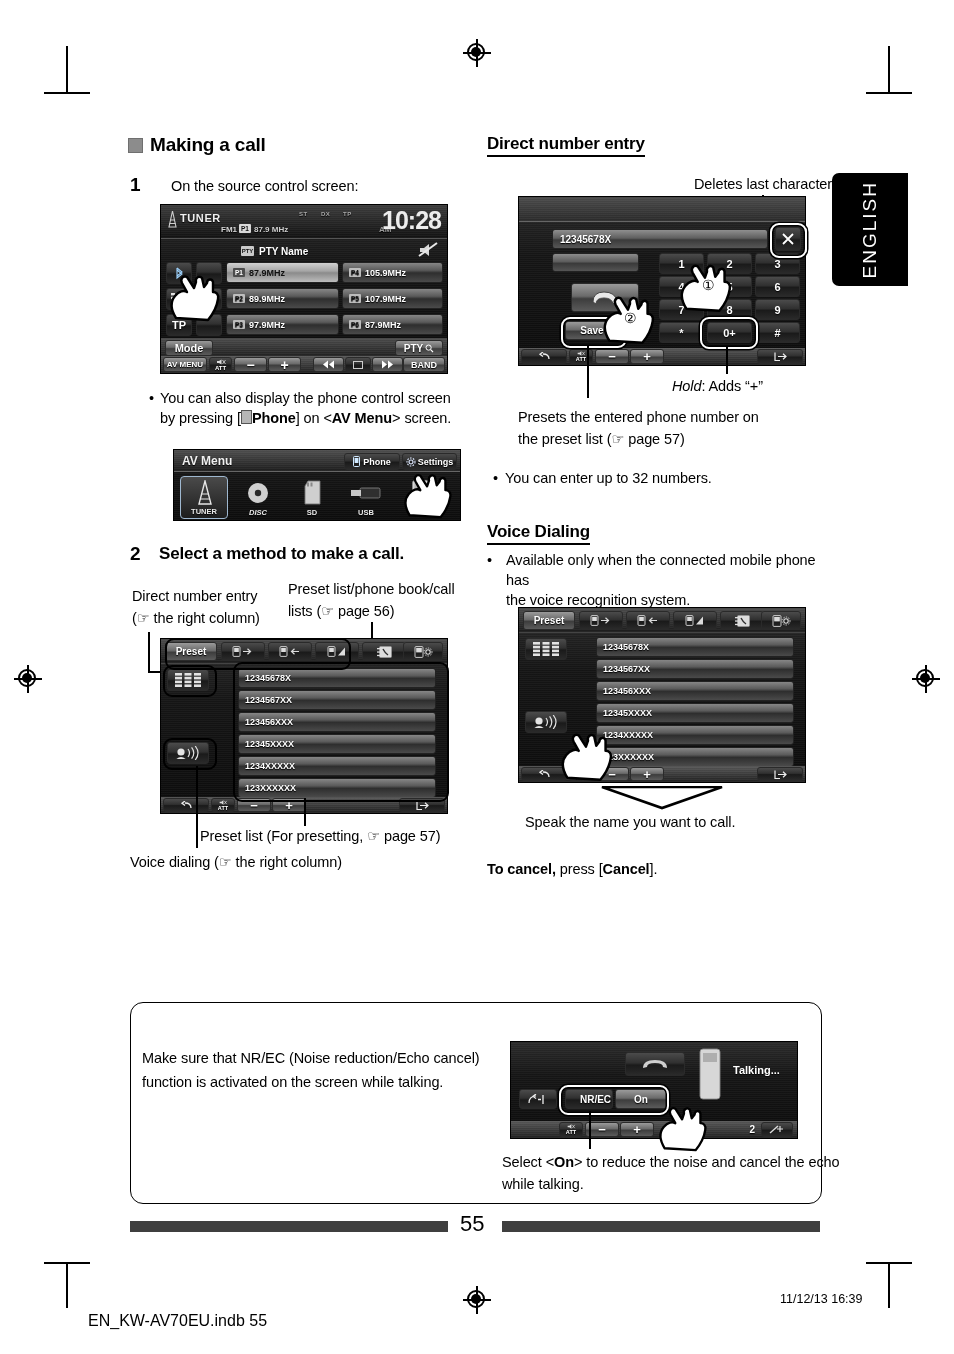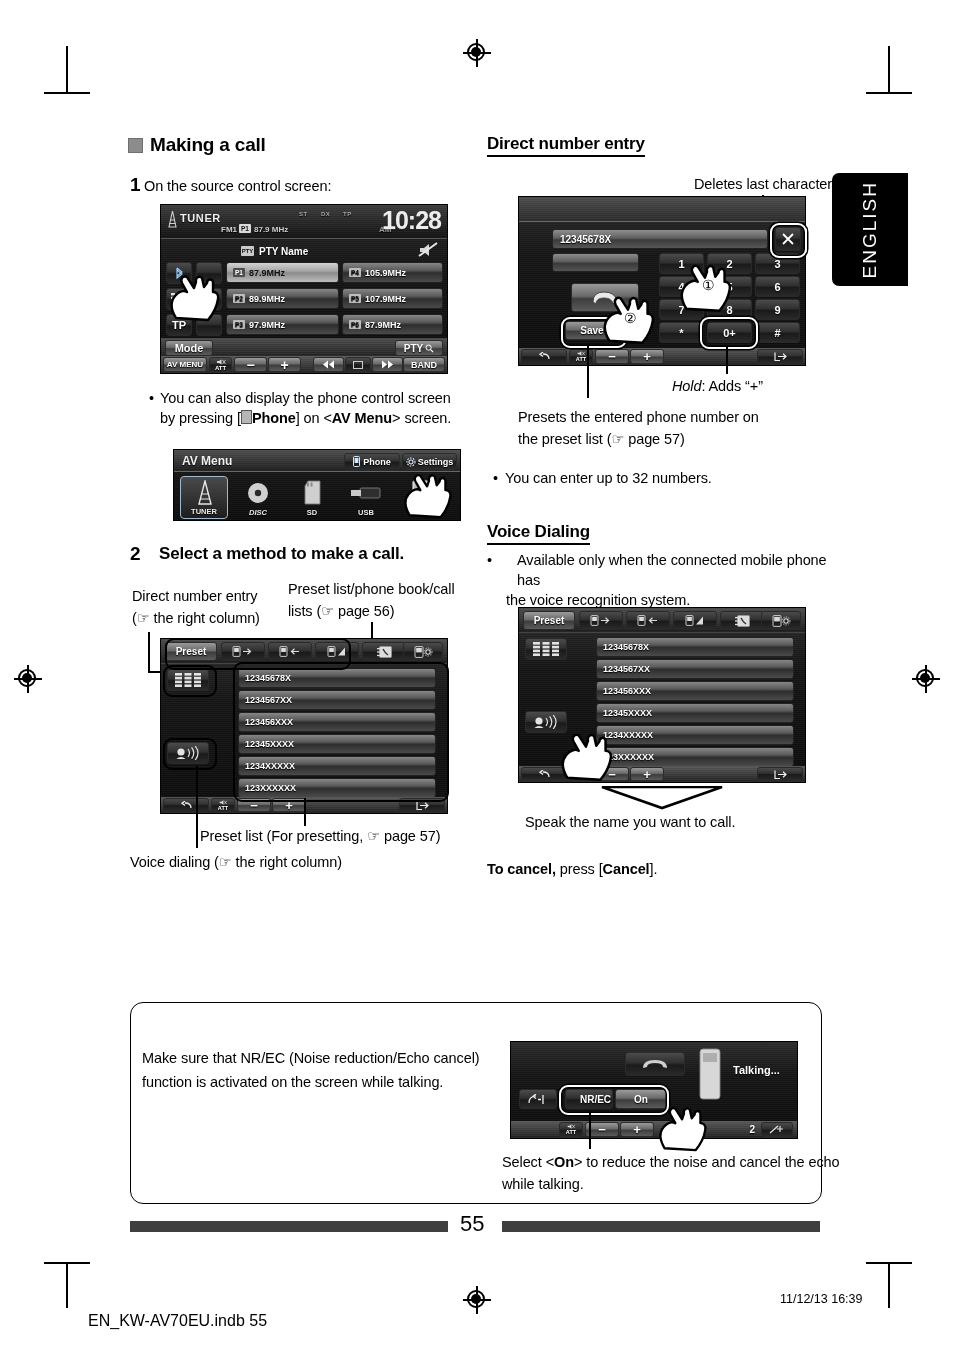--- a/index.html
+++ b/index.html
@@ -98,21 +98,21 @@
 
   <div class="engtab" style="left:832px;top:173px;width:76px;height:113px;">
     <span>ENGLISH</span>
   </div>
 
   <div style="position:absolute;left:128px;top:134px;">
     <span class="sq"></span><span class="h1">Making a call</span>
   </div>
 
   <div class="stepnum" style="position:absolute;left:130px;top:174px;">1</div>
-  <div class="body" style="position:absolute;left:144px;top:176px;">On the source control screen:</div>
+  <div class="body" style="position:absolute;left:171px;top:176px;">On the source control screen:</div>
 
   <div class="lcd" style="left:160px;top:204px;width:288px;height:170px;">
 
     <div style="position:absolute;left:0;top:0;right:0;height:34px;background:
          repeating-linear-gradient(0deg,rgba(255,255,255,.04) 0 1px,rgba(0,0,0,0) 1px 2px),
          linear-gradient(180deg,#3c3c3c 0%,#222 60%,#121212 100%);border-bottom:1px solid #555;"></div>
     <div style="position:absolute;left:6px;top:5px;width:11px;height:18px;">
       <svg width="11" height="18" viewBox="0 0 11 18">
           <path d="M5.5 1 L9 17 L2 17 Z" fill="none" stroke="#cfcfcf" stroke-width="1.1"></path>
           <path d="M3.2 10 H7.8 M2.5 13.5 H8.5" stroke="#cfcfcf" stroke-width="1"></path>
@@ -576,21 +576,21 @@
 
   <div class="body" style="position:absolute;left:505px;top:468px;">
     <span style="position:absolute;left:-12px;">•</span><span>You can enter up to 32 numbers.</span>
   </div>
 
   <div style="position:absolute;left:487px;top:522px;">
     <span class="h2">Voice Dialing</span>
   </div>
   <div class="body" style="position:absolute;left:487px;top:550px;width:340px;">
     <span style="position:absolute;left:0;">•</span>
-    <span style="display:block;margin-left:30px;">Available only when the connected mobile phone has</span>
+    <span style="display:block;margin-left:19px;">Available only when the connected mobile phone has</span>
     <span style="display:block;margin-left:19px;">the voice recognition system.</span>
   </div>
 
   <div class="lcd" style="left:518px;top:607px;width:288px;height:176px;">
     <div style="position:absolute;left:0;right:0;top:0;height:25px;background:repeating-linear-gradient(0deg,rgba(255,255,255,.045) 0 1px,rgba(0,0,0,0) 1px 2px),linear-gradient(180deg,#4b4b4b,#1b1b1b);border-bottom:1px solid #444;"></div>
     <div class="btn" style="left:4px;top:3px;width:52px;height:19px;font-size:10px;">
         <span>Preset</span>
       </div>
     <div class="btn dark" style="left:60px;top:3px;width:44px;height:19px;">
       <svg width="22" height="11" viewBox="0 0 22 11">

